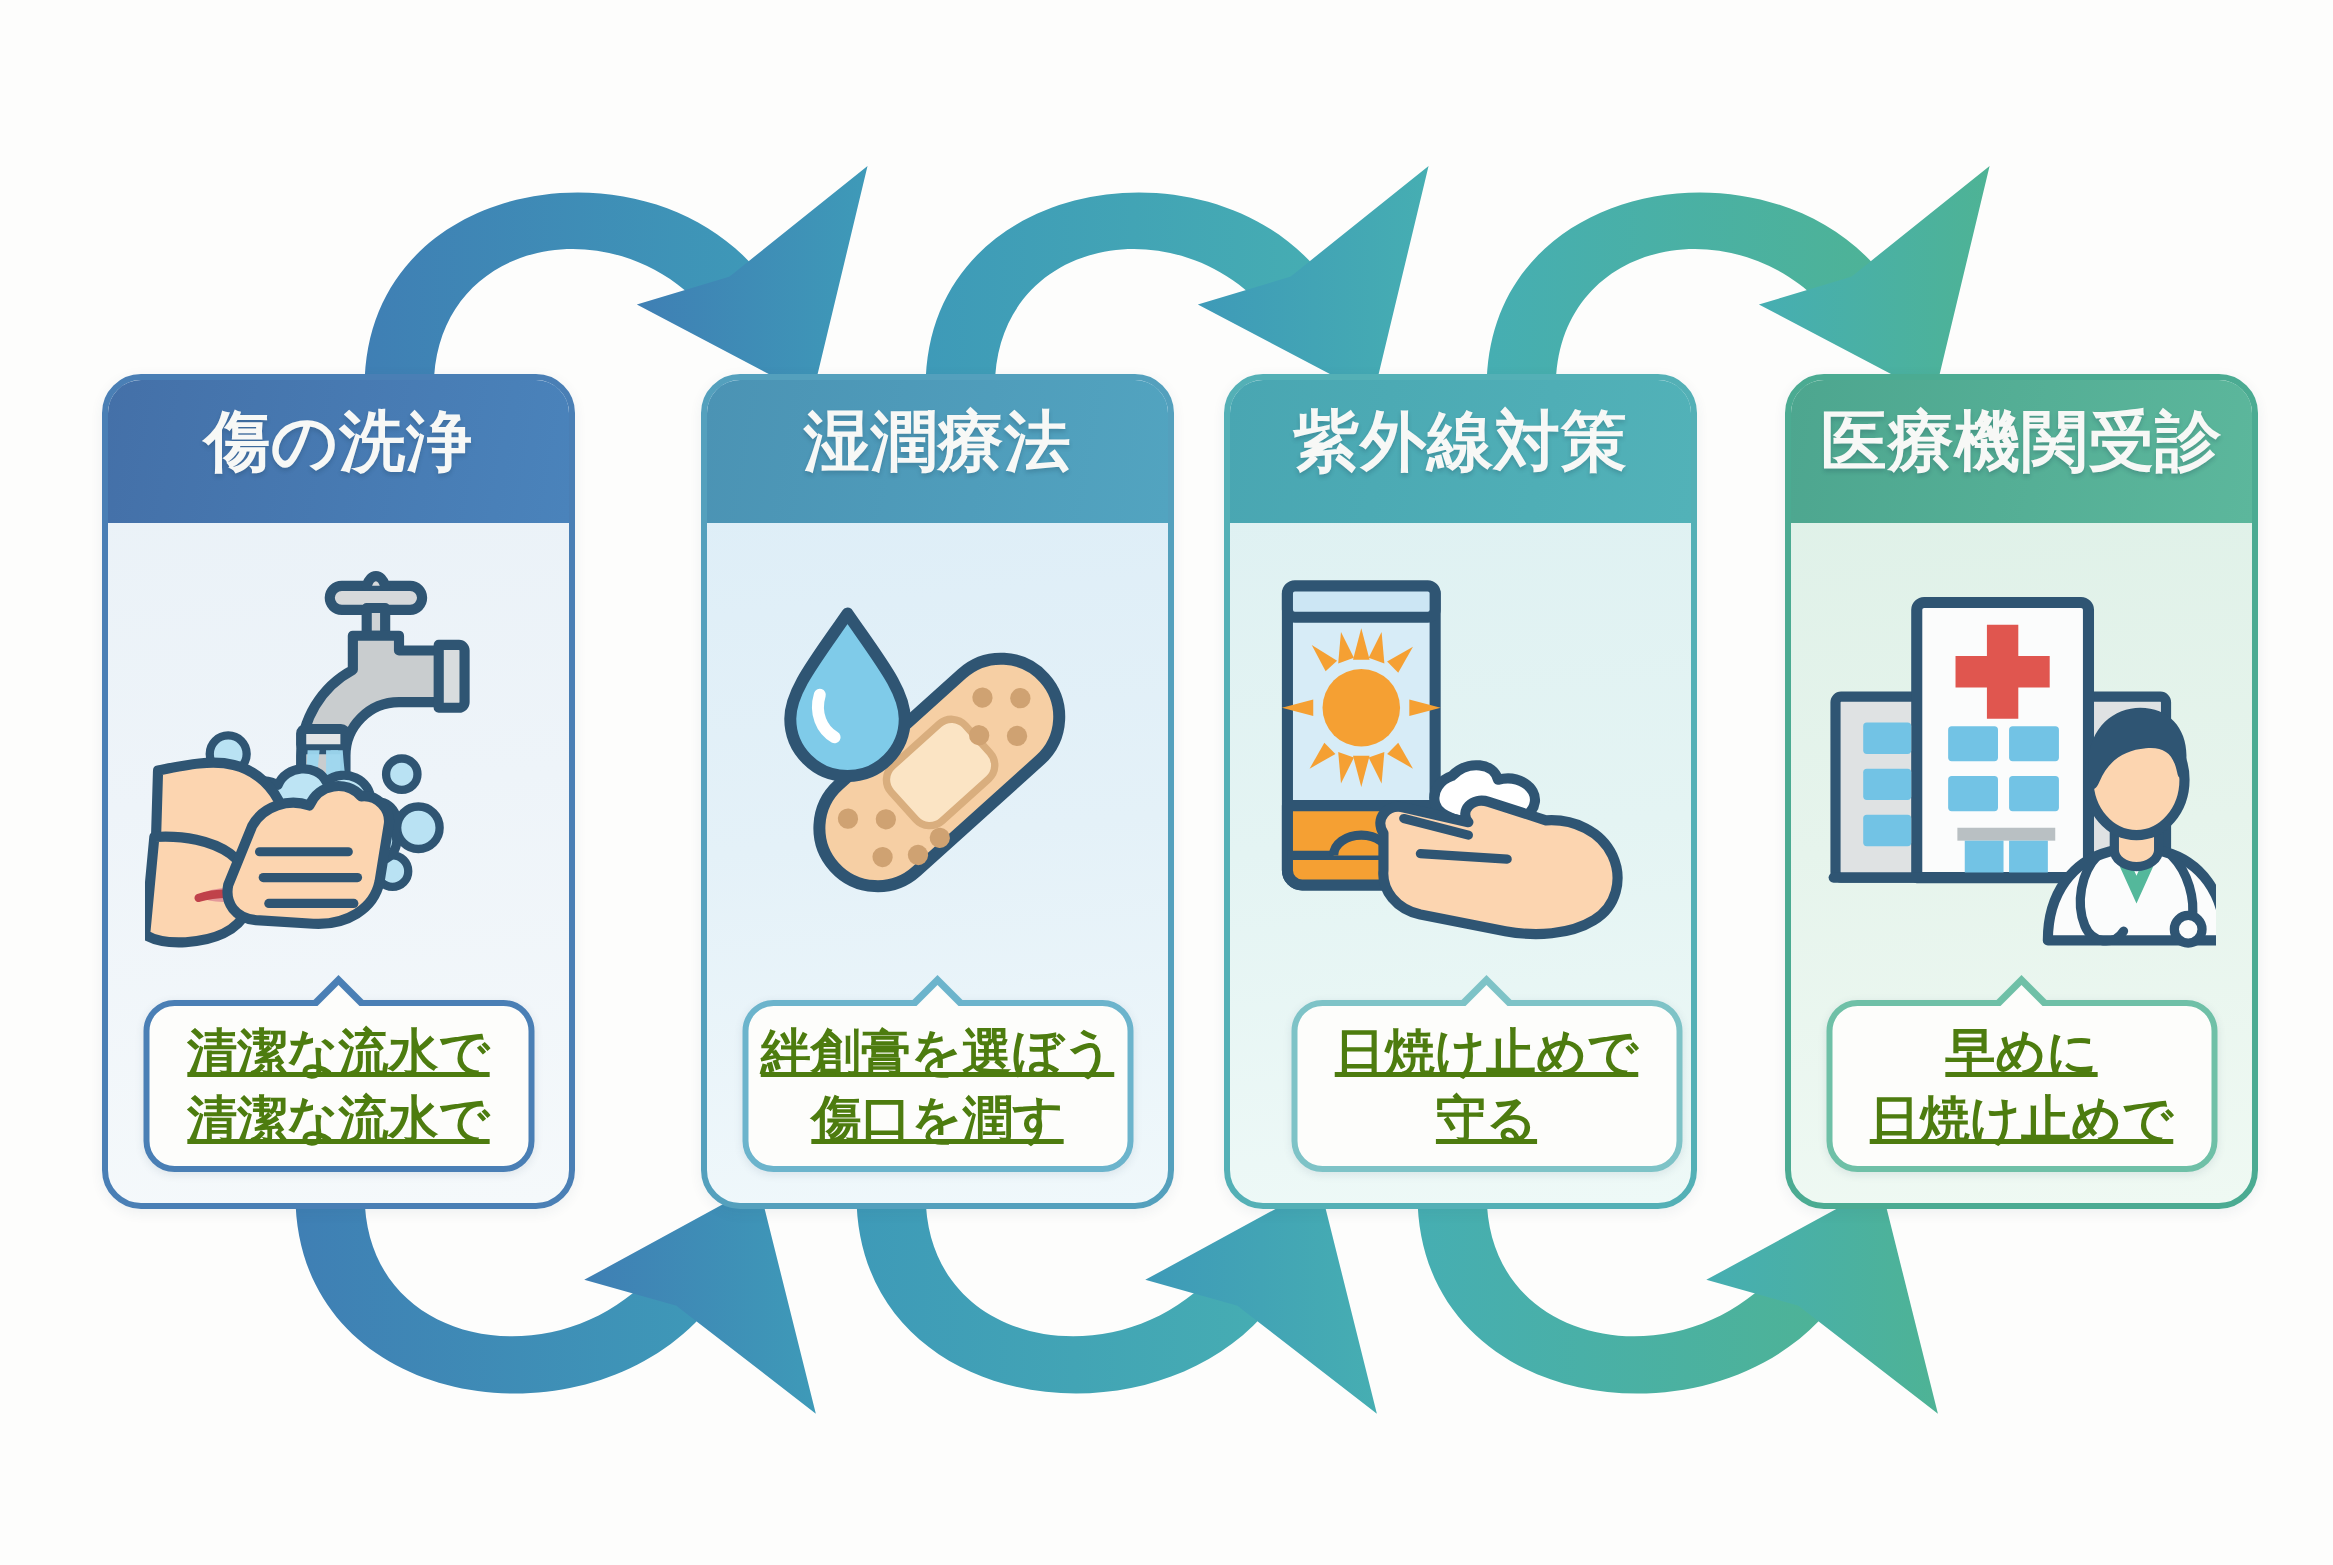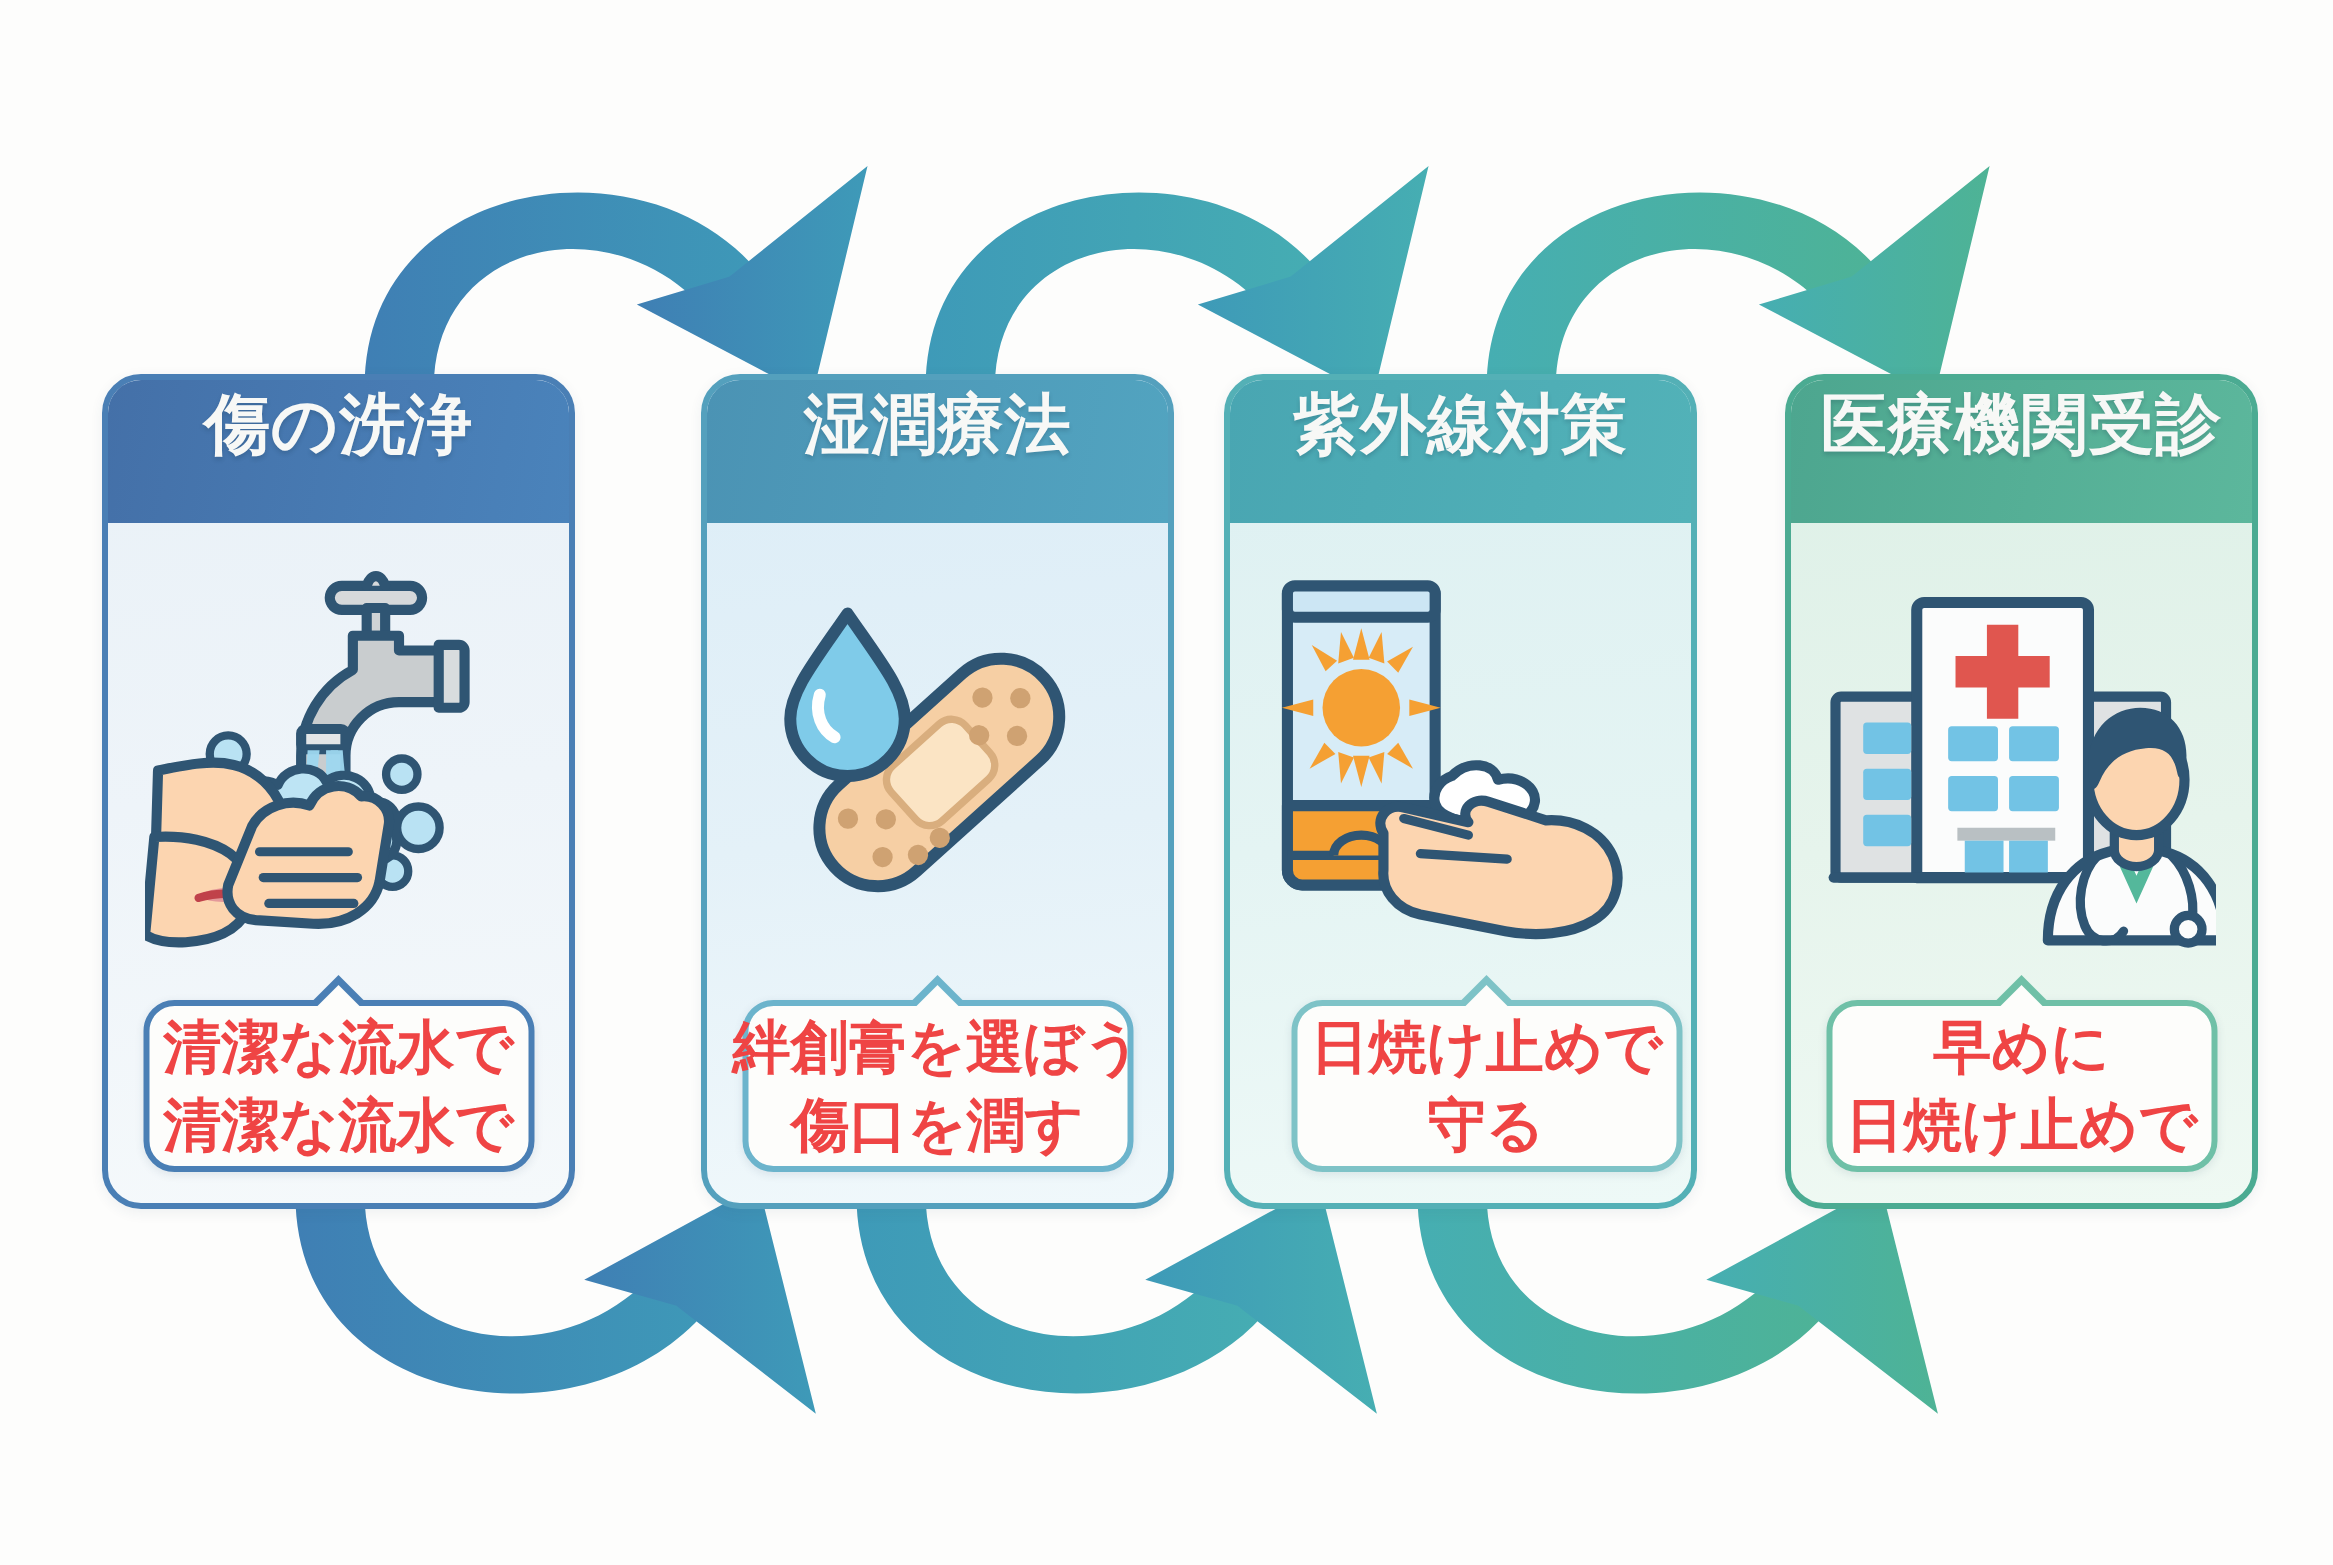--- a/index.html
+++ b/index.html
@@ -43,20 +43,21 @@
     border-width: 6.5px;
     box-sizing: border-box;
     overflow: hidden;
     z-index: 3;
     box-shadow: 0 3.7px 13px rgba(40,70,100,0.07);
   }
   .card-head {
     height: 143px;
     box-sizing: border-box;
     display: flex;
+    align-items: center;
     justify-content: center;
     padding-bottom: 20px;
   }
   .card-head span {
     font-size: 66px;
     font-weight: 700;
     color: #f7f8f6;
     letter-spacing: 0.9px;
     text-shadow: 0 2.8px 4.6px rgba(20,50,70,0.20);
     white-space: nowrap;
@@ -107,25 +108,26 @@
     position: absolute;
     top: -21px;
     left: 50%;
     transform: translateX(-50%);
     width: 0; height: 0;
     border-left: 23px solid transparent;
     border-right: 23px solid transparent;
     border-bottom: 23px solid #fdfdfb;
   }
   .bubble .line {
-    font-size: 58px;
+    font-size: 50px;
     font-weight: 700;
-    color: #ef4444;
+    color: #4d7c0f;
     line-height: 1.34;
     white-space: nowrap;
+    text-decoration: underline;
   }
 
   
   #card-0 { left: 102px; border-color: #4a7fb5;
     background: linear-gradient(175deg,#e9f1f7 0%,#eef4f9 50%,#f5f9fb 100%); }
   #card-0 .card-head { background: linear-gradient(100deg,#4470a8 0%,#4a83bb 100%); }
   #card-0 .bubble { border-color: #4a7fb5; }
   #card-0 .bubble .tail { border-bottom-color: #4a7fb5; }
 
   #card-1 { left: 701px; border-color: #54a0bd;

